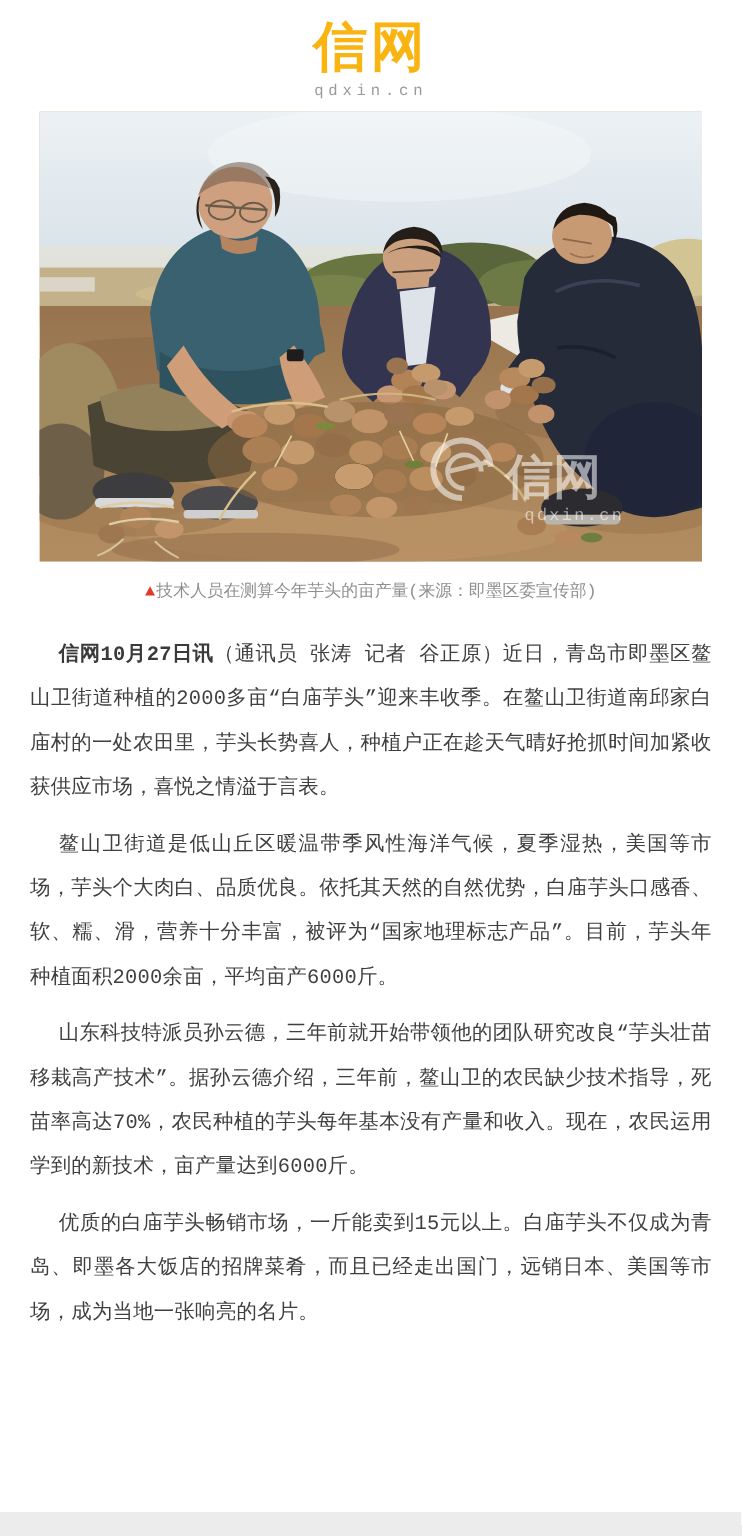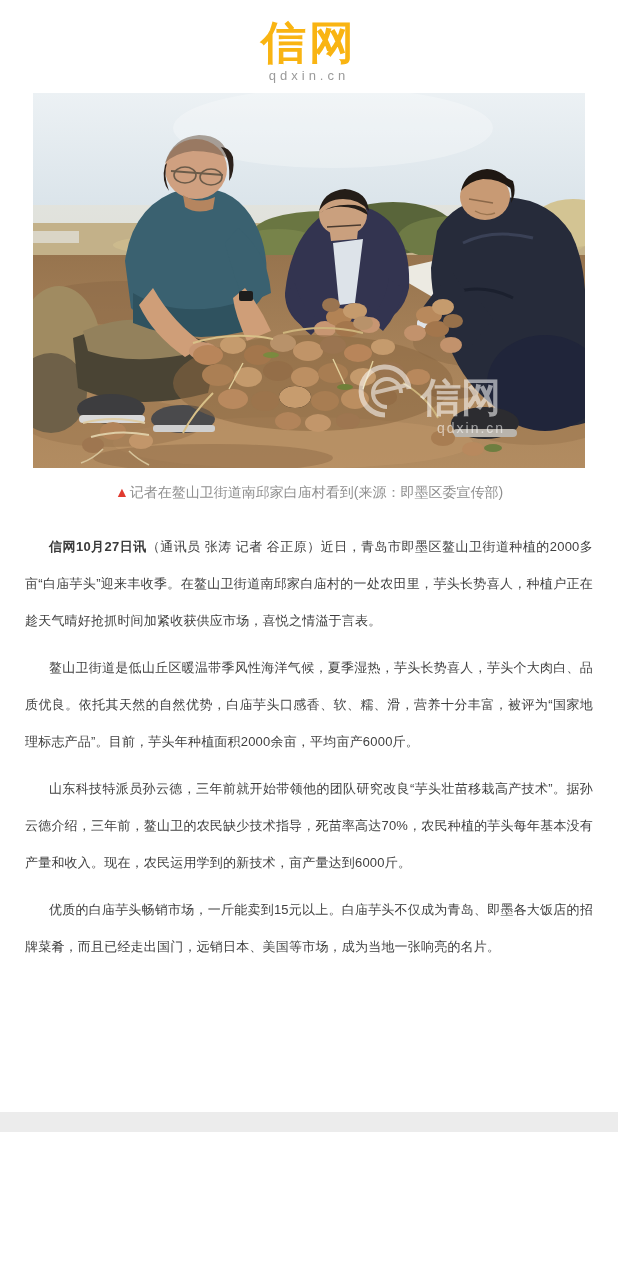--- a/index.html
+++ b/index.html
@@ -1,23 +1,23 @@
 <!DOCTYPE html>
 <html><head>
 <meta charset="utf-8">
 <style>
   * { margin:0; padding:0; box-sizing:border-box; }
   html,body { background:#ffffff; }
   .page {
     position:relative;
-    width:618px; height:1132px;
+    width:618px; height:1280px;
     margin:0 auto;
     background:#ffffff;
     overflow:hidden;
-    font-family:Liberation Sans, sans-serif;
+    font-family:Liberation Mono, monospace;
   }
   
   .logo-wrap {
     padding-top:20px;
     text-align:center;
   }
   .logo-cn {
     display:block;
     font-size:45px;
     line-height:1.0;
@@ -54,21 +54,21 @@
     text-align:center;
     font-size:14px;
     color:#8f8f8f;
   }
   figcaption .tri { color:#e03a2f; margin-right:1px; }
   
   article.body {
     margin:26px 25px 0 25px;
   }
   article.body p {
-    font-size:13px;
+    font-size:17px;
     line-height:37px;
     color:#3f3f3f;
     text-align:justify;
     text-indent:24px;
     margin-bottom:10px;
     letter-spacing:0.2px;
   }
   article.body p .lead { font-weight:bold; color:#3a3a3a; }
   
   .footer-bar {
@@ -278,25 +278,25 @@
           <path d="M376,296 A24,24 0 1 0 352,322" stroke="#ffffff" stroke-width="5" fill="none"></path>
           <path d="M368,300 A14,14 0 1 0 354,314" stroke="#ffffff" stroke-width="4" fill="none"></path>
           <path d="M340,300 L374,292" stroke="#ffffff" stroke-width="4"></path>
         </g>
         <text x="388" y="318" font-size="40" font-weight="bold" fill="#ffffff">信网</text>
         <text x="404" y="340" font-size="14" letter-spacing="2" fill="#ffffff">qdxin.cn</text>
       </g>
     </svg>
 
     <figcaption>
-      <span class="tri">▲</span><span>记者在鳌山卫街道南邱家白庙村看到(来源：即墨区委宣传部)</span>
+      <span class="tri">▲</span><span>技术人员在测算今年芋头的亩产量(来源：即墨区委宣传部)</span>
     </figcaption>
   </figure>
 
   <article class="body">
     <p><span class="lead">信网10月27日讯</span><span>（通讯员 张涛 记者 谷正原）近日，青岛市即墨区鳌山卫街道种植的2000多亩“白庙芋头”迎来丰收季。在鳌山卫街道南邱家白庙村的一处农田里，芋头长势喜人，种植户正在趁天气晴好抢抓时间加紧收获供应市场，喜悦之情溢于言表。</span></p>
-    <p><span>鳌山卫街道是低山丘区暖温带季风性海洋气候，夏季湿热，芋头长势喜人，芋头个大肉白、品质优良。依托其天然的自然优势，白庙芋头口感香、软、糯、滑，营养十分丰富，被评为“国家地理标志产品”。目前，芋头年种植面积2000余亩，平均亩产6000斤。</span></p>
+    <p><span>鳌山卫街道是低山丘区暖温带季风性海洋气候，夏季湿热，美国等市场，芋头个大肉白、品质优良。依托其天然的自然优势，白庙芋头口感香、软、糯、滑，营养十分丰富，被评为“国家地理标志产品”。目前，芋头年种植面积2000余亩，平均亩产6000斤。</span></p>
     <p><span>山东科技特派员孙云德，三年前就开始带领他的团队研究改良“芋头壮苗移栽高产技术”。据孙云德介绍，三年前，鳌山卫的农民缺少技术指导，死苗率高达70%，农民种植的芋头每年基本没有产量和收入。现在，农民运用学到的新技术，亩产量达到6000斤。</span></p>
     <p><span>优质的白庙芋头畅销市场，一斤能卖到15元以上。白庙芋头不仅成为青岛、即墨各大饭店的招牌菜肴，而且已经走出国门，远销日本、美国等市场，成为当地一张响亮的名片。</span></p>
   </article>
 
   <div class="footer-bar"></div>
 </div>
 
 </body></html>

